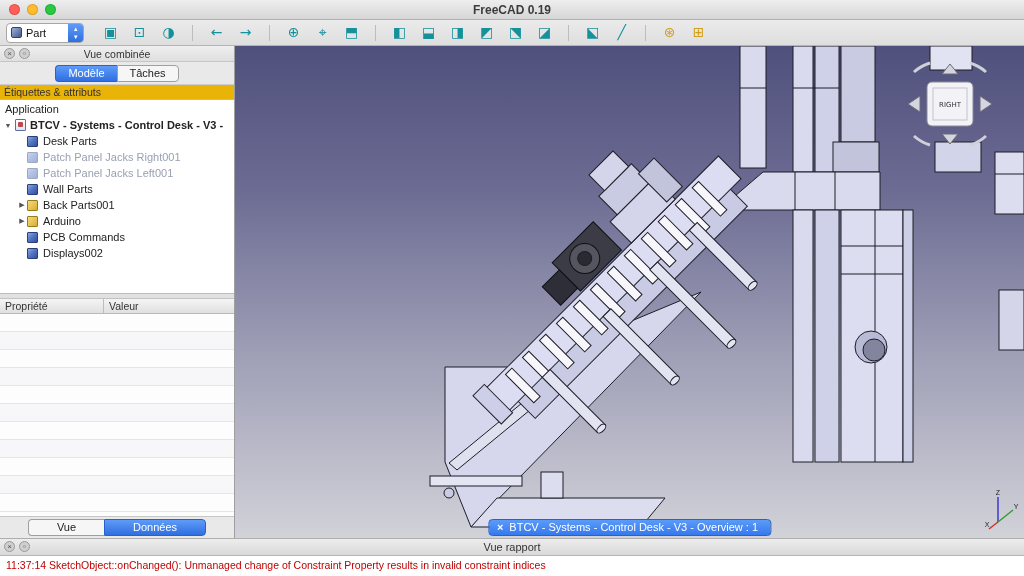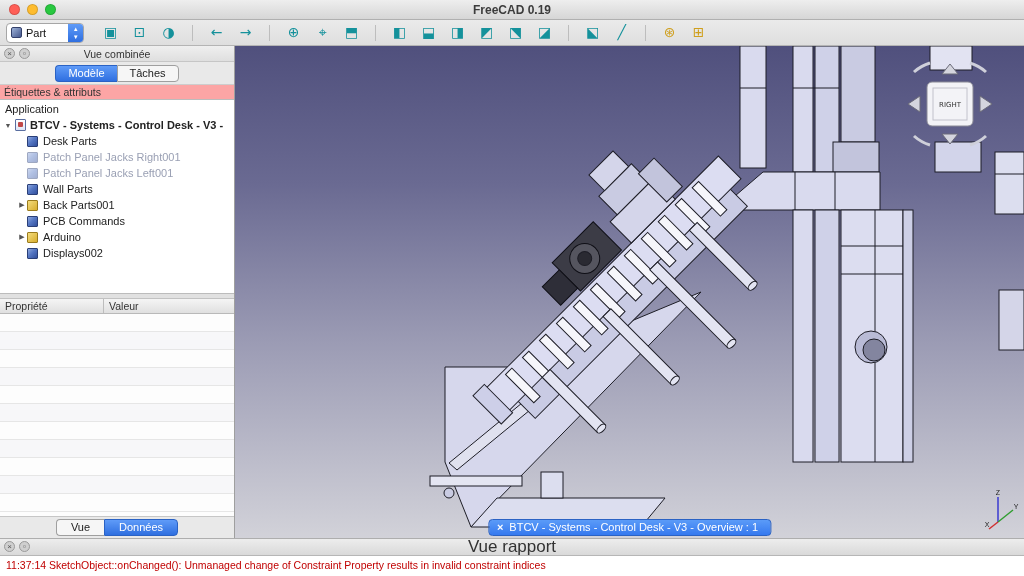--- a/index.html
+++ b/index.html
@@ -44,21 +44,21 @@
     background:#cfcfcf; border:1px solid #9a9a9a; font-size:8px; line-height:10px;
     text-align:center; color:#555; }
   .dotbtn.d1 { left:4px; } .dotbtn.d2 { left:19px; }
   .panel-title { font-size:10.5px; color:#333; }
   .tab-row { height:22px; flex:0 0 22px; display:flex; justify-content:center; align-items:center; gap:0; }
   .seg { height:17px; padding:0 12px; font-size:11px; border:1px solid #9f9f9f; background:#f6f6f6;
     color:#222; line-height:15px; }
   .seg.left { border-radius:4px 0 0 4px; border-right:none; }
   .seg.right { border-radius:0 4px 4px 0; }
   .seg.active { background:linear-gradient(#5f9bf8,#2f6fe0); color:#fff; border-color:#2a62c4; }
-  .tree-header { height:16px; flex:0 0 15px; background:#fca5a5; border-top:1px solid #cdcdcd;
+  .tree-header { height:16px; flex:0 0 15px; background:#eab308; border-top:1px solid #cdcdcd;
     border-bottom:1px solid #bcbcbc; font-size:10.5px; padding-left:4px; line-height:14px; color:#333; }
   .tree { height:194px; flex:0 0 194px; background:#fff; border-bottom:1px solid #bcbcbc;
     overflow:hidden; padding-top:1px; }
   .trow { height:16px; display:flex; align-items:center; font-size:11px; white-space:nowrap; }
   .trow .tw { width:10px; font-size:7px; color:#555; text-align:center; flex:0 0 10px; }
   .trow.root { padding-left:5px; }
   .trow.doc { padding-left:3px; font-weight:bold; }
   .trow.item { padding-left:27px; }
   .trow.item.witharrow { padding-left:17px; }
   .doc-icon { width:11px; height:12px; background:linear-gradient(#fff,#dce4f5); border:1px solid #5a6ea0;
@@ -73,21 +73,21 @@
   .splitter { height:5px; flex:0 0 5px; background:#e1e1e1; border-bottom:1px solid #c2c2c2; }
   .prop-head { height:15px; flex:0 0 15px; display:flex; background:linear-gradient(#f5f5f5,#e0e0e0);
     border-bottom:1px solid #b9b9b9; font-size:10.5px; color:#333; }
   .prop-head .ph { padding:1px 16px 0 5px; }
   .prop-head .ph.c1 { width:104px; border-right:1px solid #bdbdbd; }
   .prop-rows { flex:1 1 auto; background:#fdfdfd; overflow:hidden; }
   .prow { height:18px; border-bottom:1px solid #e6e6e6; }
   .prow:nth-child(even){ background:#f7f7f9; }
   .bottom-tabs { height:22px; flex:0 0 22px; display:flex; justify-content:center; align-items:center;
     background:#e9e9e9; border-top:1px solid #c6c6c6; }
-  .btab { height:17px; padding:0 14px; font-size:11px; border:1px solid #9f9f9f; background:#f6f6f6;
+  .btab { height:17px; padding:0 28px; font-size:11px; border:1px solid #9f9f9f; background:#f6f6f6;
     color:#222; line-height:15px; }
   .btab.left { border-radius:4px 0 0 4px; border-right:none; }
   .btab.right { border-radius:0 4px 4px 0; }
   .btab.active { background:linear-gradient(#5f9bf8,#2f6fe0); color:#fff; border-color:#2a62c4; }
 
   
   .viewport { flex:1 1 auto; position:relative; overflow:hidden;
     background:linear-gradient(180deg,#50507d 0%,#6a6a92 28%,#9b9bb4 60%,#d2d2d9 100%); }
   .model { position:absolute; inset:0; width:100%; height:100%; }
   .navcube { position:absolute; top:12px; right:24px; width:100px; height:92px; }
@@ -95,21 +95,21 @@
   .doc-tab { position:absolute; left:50%; bottom:2px; transform:translateX(-50%);
     background:linear-gradient(#5b9bf8,#3579ef); border:1px solid #2a62c4; border-radius:4px;
     color:#fff; font-size:11px; padding:1px 12px 2px 8px; white-space:nowrap; display:flex;
     align-items:center; gap:6px; }
   .doc-tab .x { font-size:11px; font-weight:bold; }
 
   
   .report-bar { height:18px; flex:0 0 18px; background:linear-gradient(#ededed,#d9d9d9);
     border-top:1px solid #aeaeae; border-bottom:1px solid #b6b6b6; position:relative;
     display:flex; align-items:center; justify-content:center; }
-  .report-title { font-size:17px; color:#333; }
+  .report-title { font-size:11px; color:#333; }
   .report-log { height:20px; flex:0 0 20px; background:#fff; color:#c00000; font-size:10.5px;
     padding:3px 0 0 6px; white-space:nowrap; overflow:hidden; }
 </style>
 </head>
 <body>
 
 <div class="app">
 
   <div class="titlebar">
     <div class="traffic">
@@ -190,28 +190,28 @@
         </div>
         <div class="trow item">
           <span class="cube"></span>
           <span>Wall Parts</span>
         </div>
         <div class="trow item witharrow">
           <span class="tw">▶</span>
           <span class="cube yellow"></span>
           <span>Back Parts001</span>
         </div>
-        <div class="trow item">
-          <span class="cube"></span>
-          <span>PCB Commands</span>
-        </div>
         <div class="trow item witharrow">
           <span class="tw">▶</span>
           <span class="cube yellow"></span>
           <span>Arduino</span>
+        </div>
+        <div class="trow item">
+          <span class="cube"></span>
+          <span>PCB Commands</span>
         </div>
         <div class="trow item">
           <span class="cube"></span>
           <span>Displays002</span>
         </div>
       </div>
       <div class="splitter"></div>
       <div class="prop-head">
         <span class="ph c1">Propriété</span>
         <span class="ph c2">Valeur</span>

